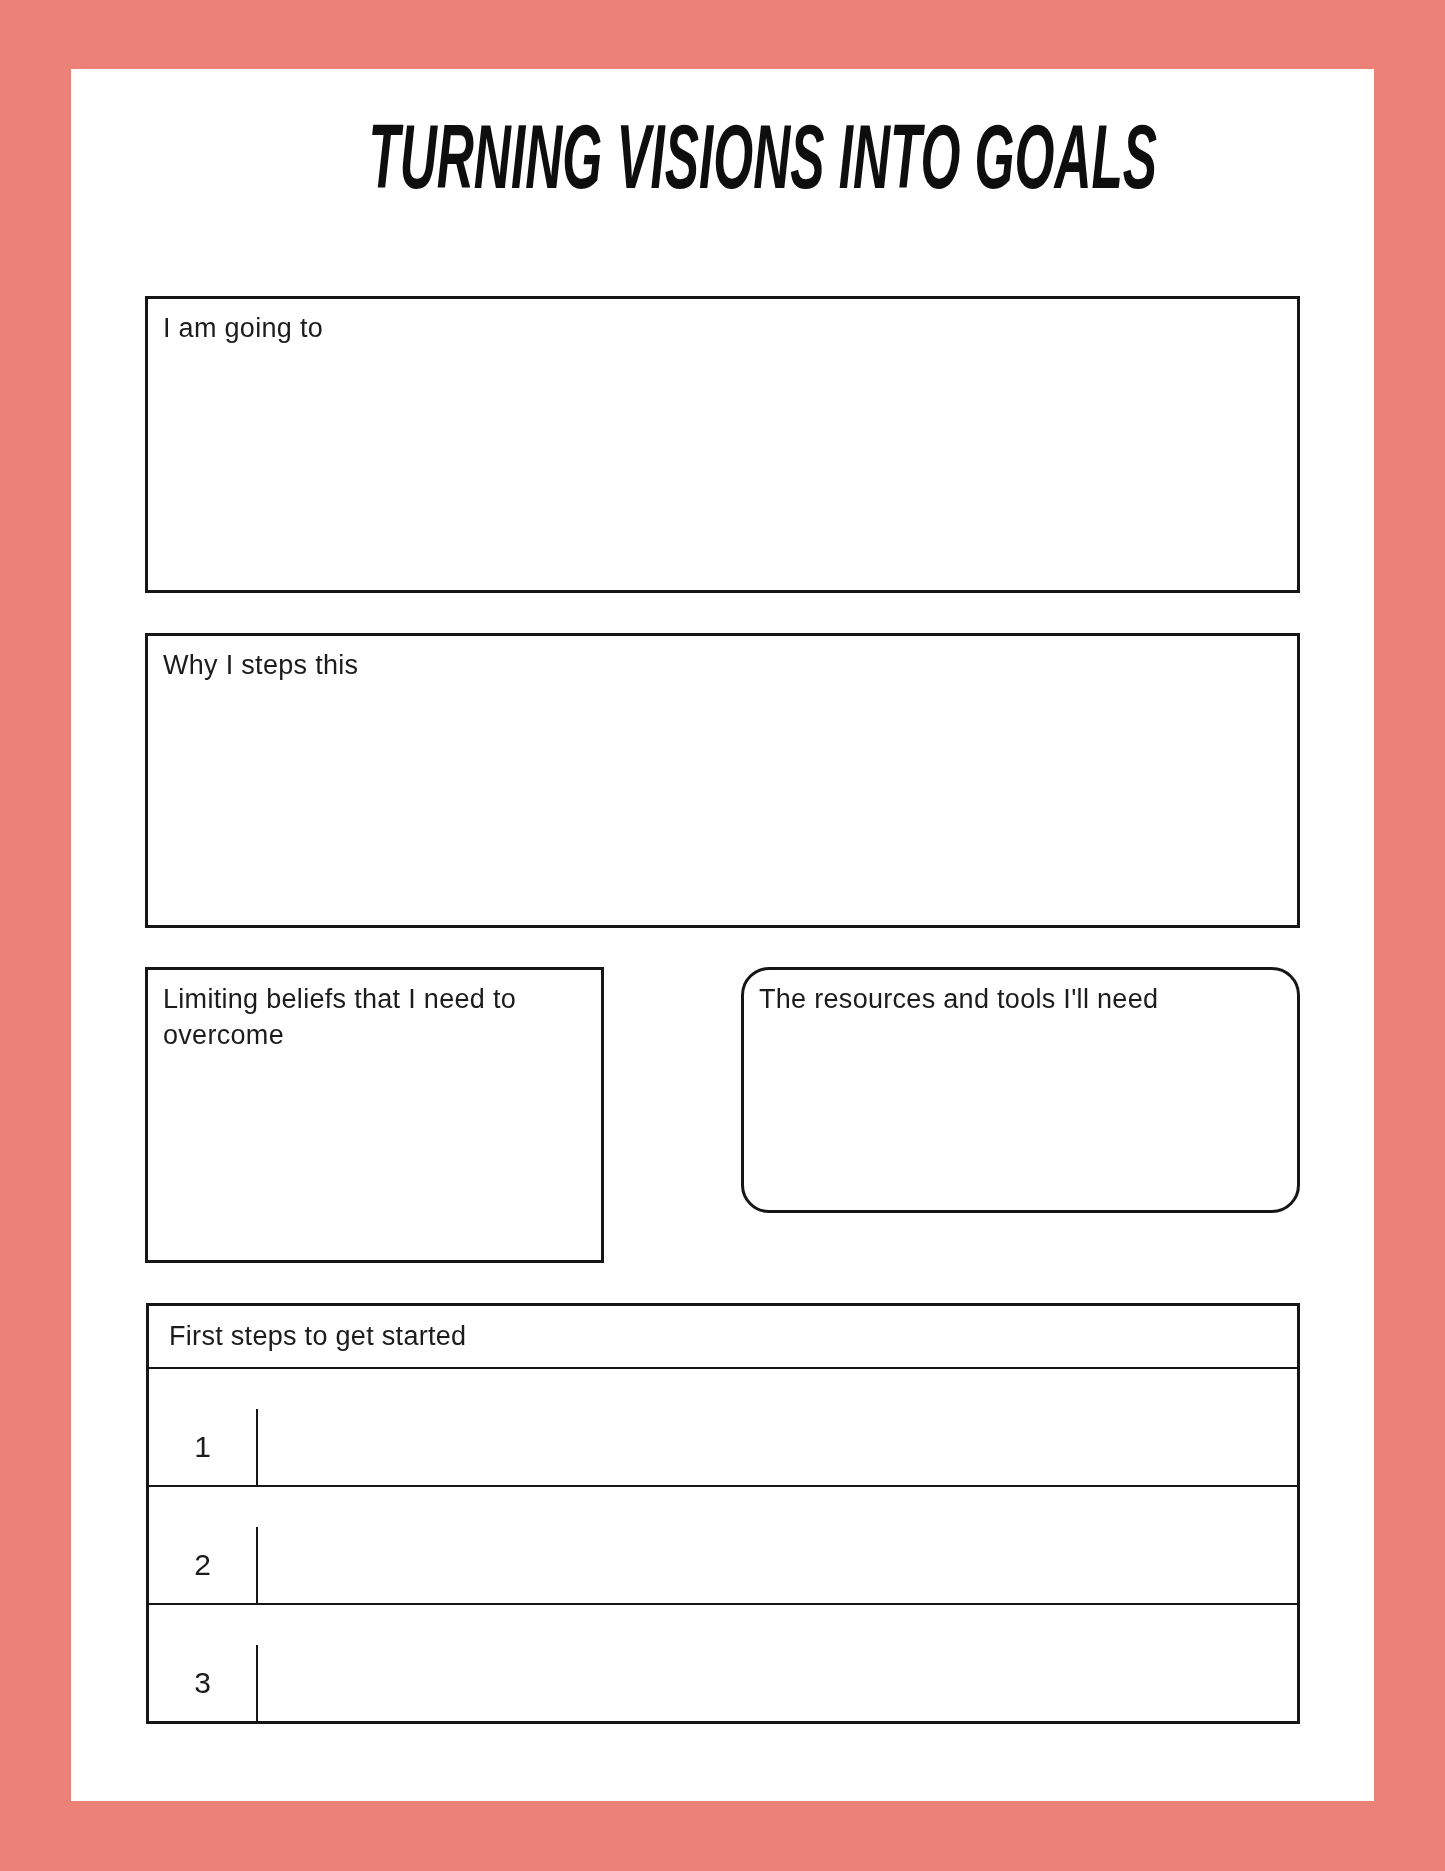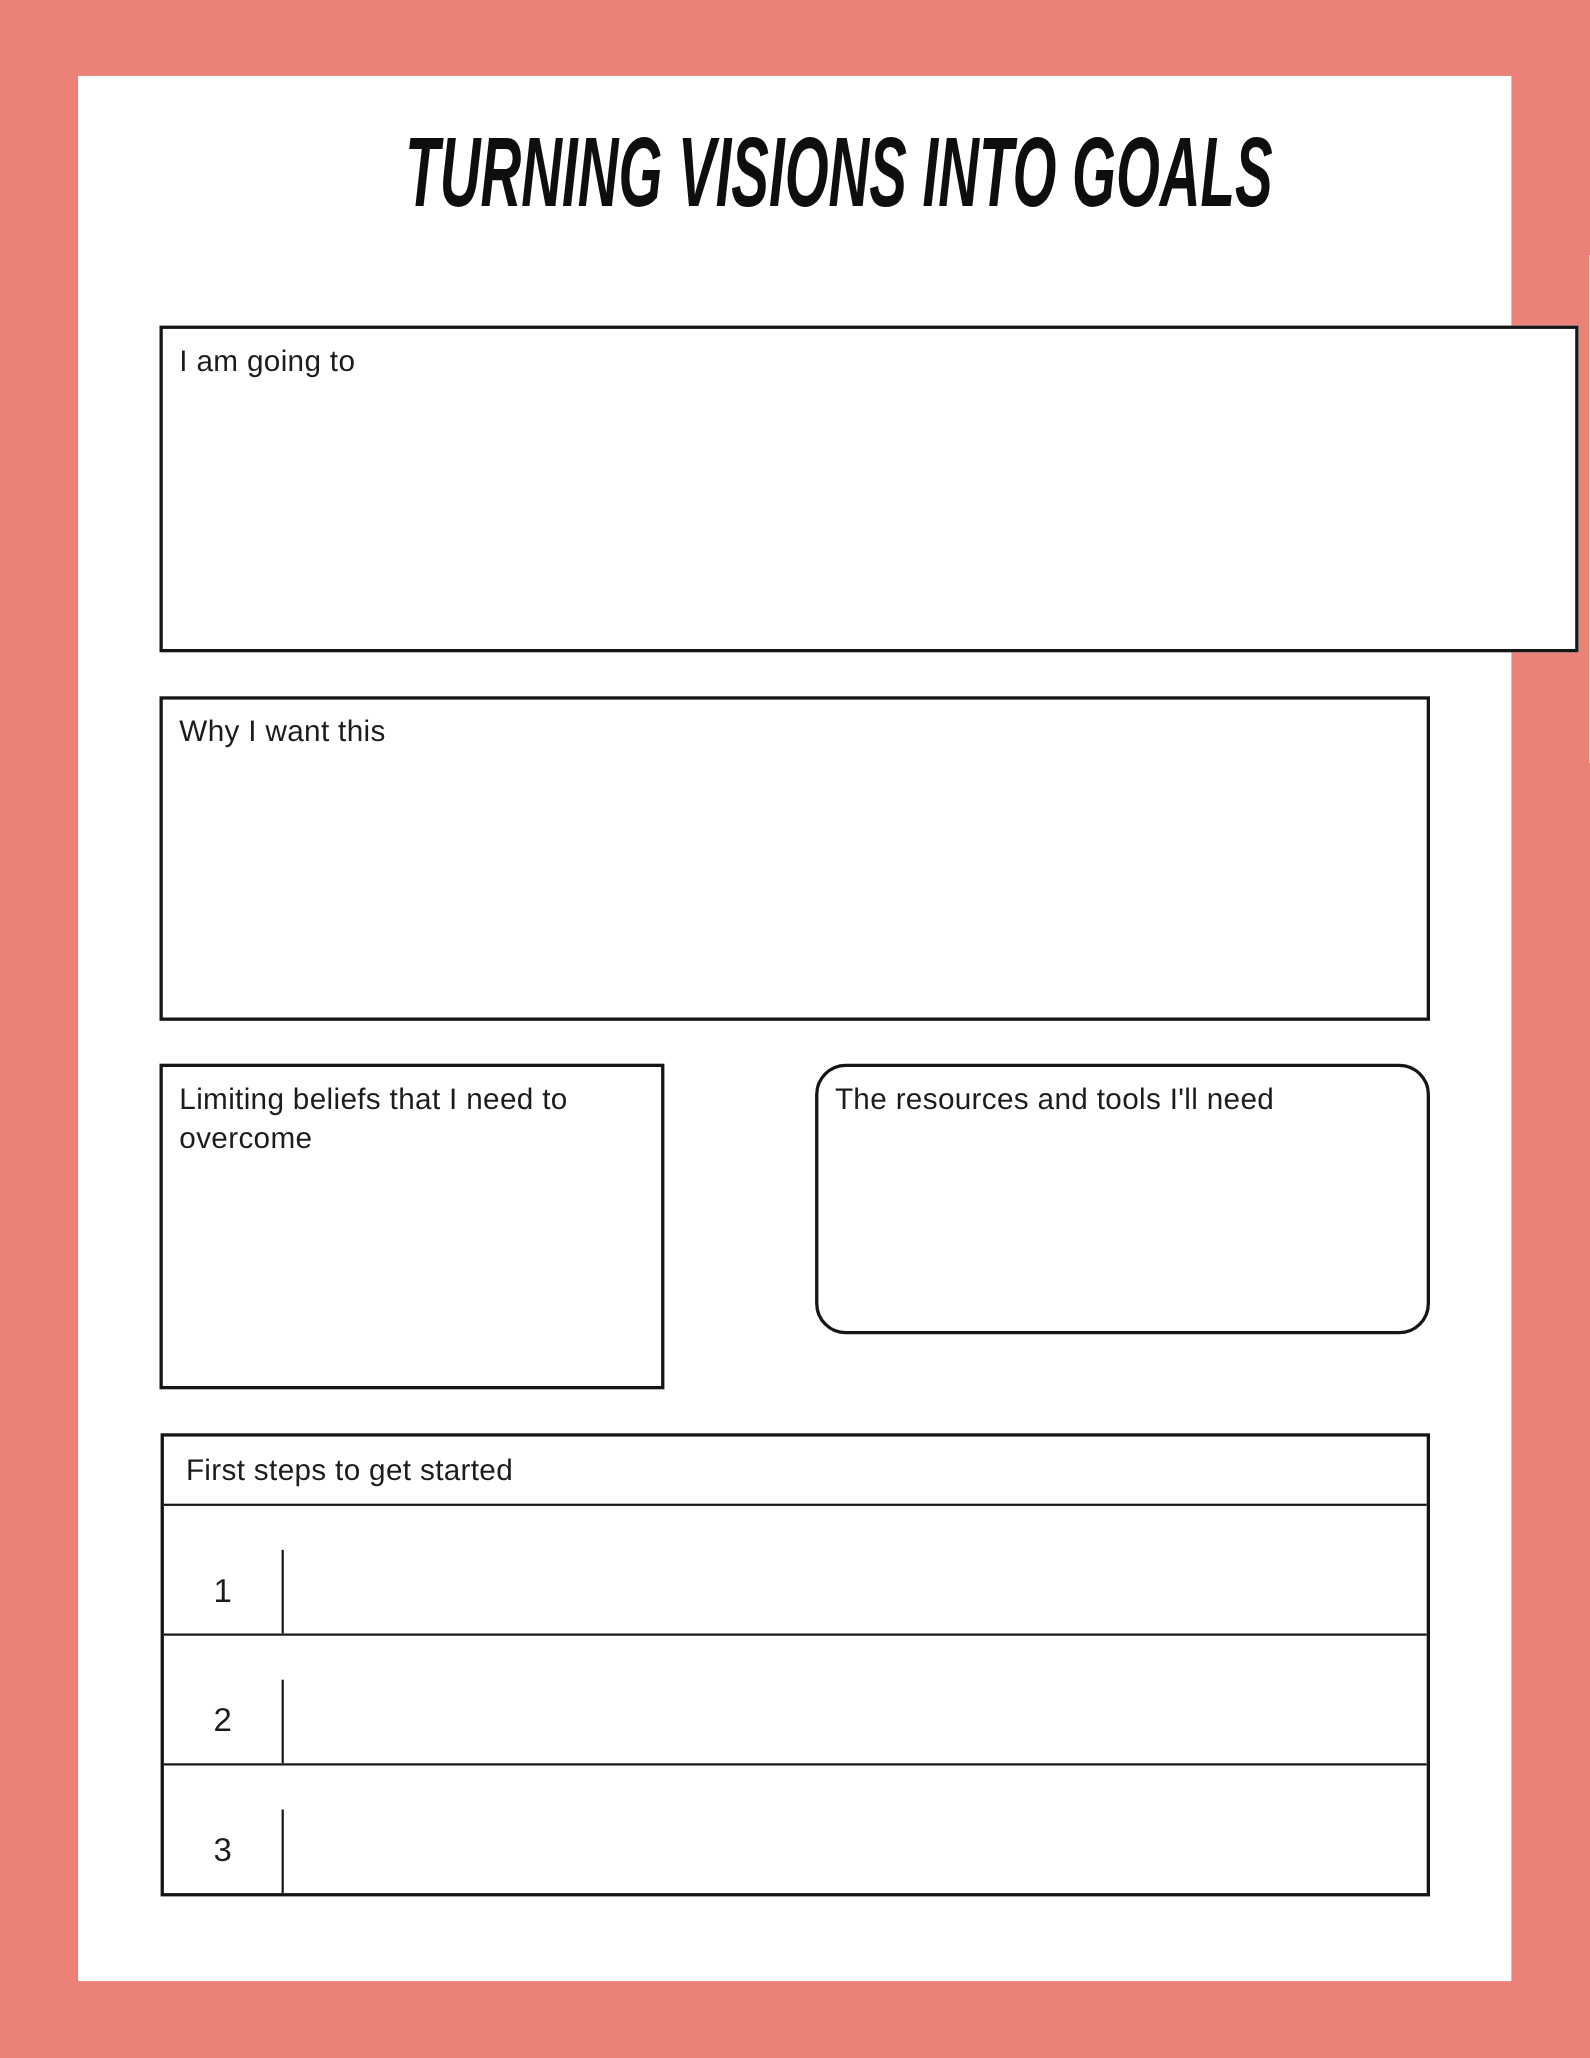--- a/index.html
+++ b/index.html
@@ -45,21 +45,21 @@
   }
   .box-label {
     font-size: 27px;
     line-height: 1.35;
     color: #1c1c1c;
     letter-spacing: 0.3px;
     padding: 11px 15px 0 15px;
   }
   .fill-area { flex: 1; }
 
-  #box-going     { left: 74px;  top: 227px; width: 1290px; height: 297px; gap: 36px; }
+  #box-going     { left: 74px;  top: 227px; width: 1155px; height: 297px; gap: 36px; }
   #box-why       { left: 74px;  top: 564px; width: 1155px; height: 295px; }
   #box-beliefs   { left: 74px;  top: 898px; width: 459px;  height: 296px; }
   #box-resources { left: 670px; top: 898px; width: 559px;  height: 246px; border-radius: 28px; }
 
   .steps {
     position: absolute;
     left: 75px; top: 1234px;
     width: 1154px; height: 421px;
     box-sizing: border-box;
     border: 3px solid #161616;
@@ -107,21 +107,21 @@
     <div class="title-wrap">
       <div class="title">TURNING VISIONS INTO GOALS</div>
     </div>
 
     <div class="box" id="box-going">
       <div class="box-label">I am going to</div>
       <div class="fill-area"></div>
     </div>
 
     <div class="box" id="box-why">
-      <div class="box-label">Why I want this</div>
+      <div class="box-label">Why I steps this</div>
       <div class="fill-area"></div>
     </div>
 
     <div class="box" id="box-beliefs">
       <div class="box-label">Limiting beliefs that I need to overcome</div>
       <div class="fill-area"></div>
     </div>
 
     <div class="box" id="box-resources">
       <div class="box-label">The resources and tools I'll need</div>

